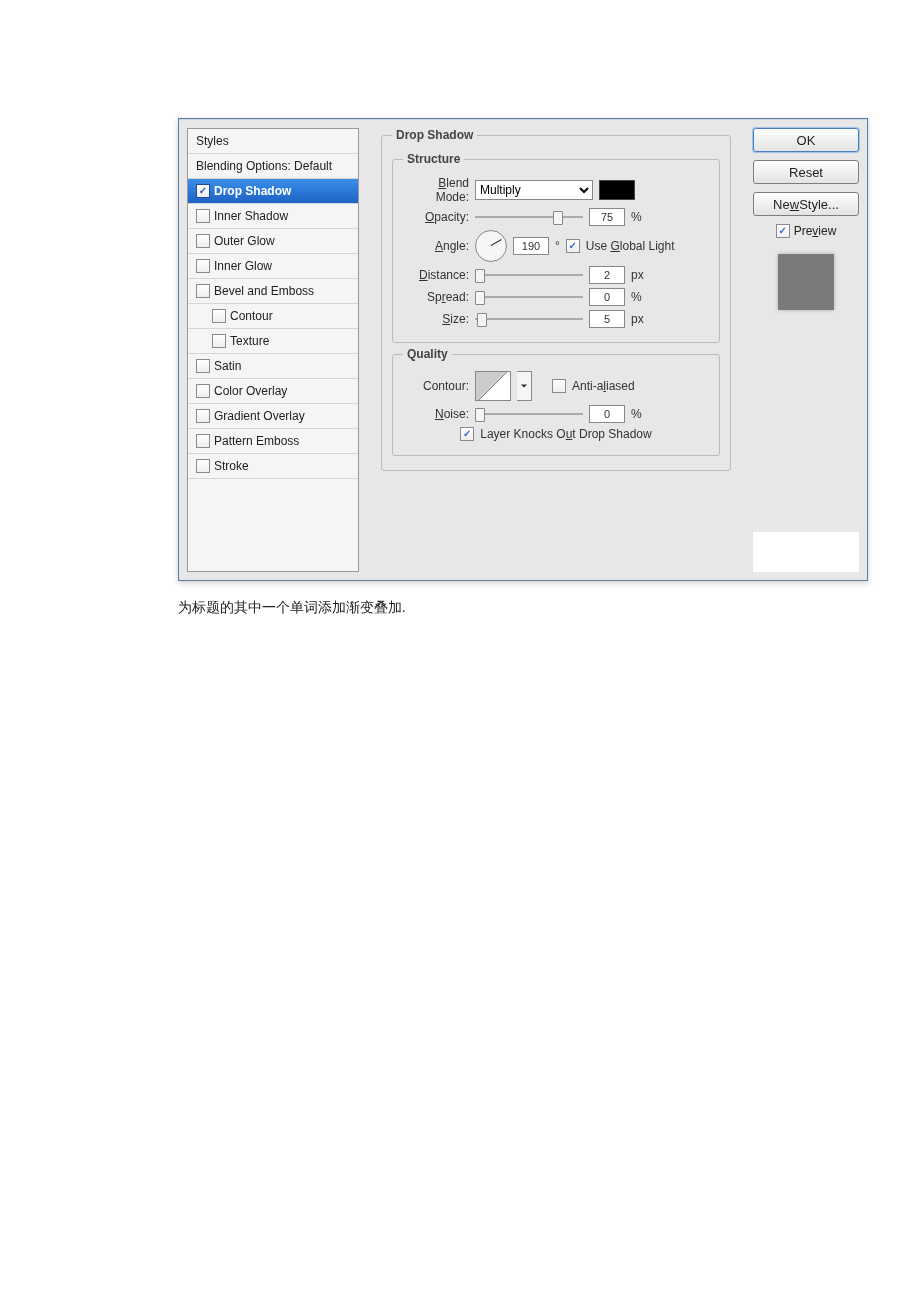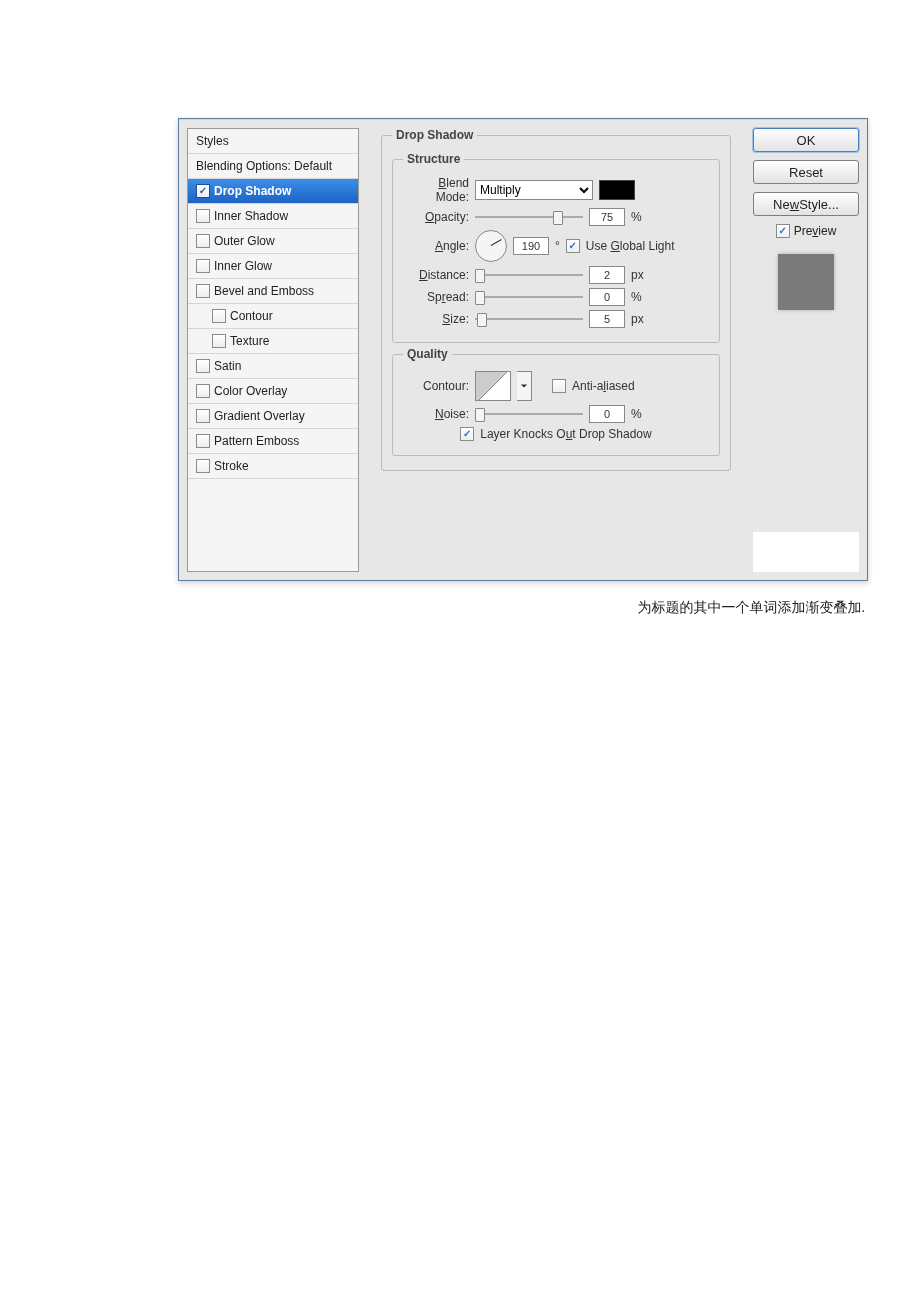--- a/index.html
+++ b/index.html
@@ -247,21 +247,20 @@
     background:#fff;
     height:40px;
     margin-top:auto;
     width:100%;
   }
   .caption {
     margin-top: 18px;
     font-size: 14px;
     color: #222;
     font-family: "SimSun","宋体",serif;
-    text-align: right;
   }
   .ul{text-decoration:underline;}
 </style>
 </head>
 <body>
 
 <div class="page-wrap">
   <div class="dialog">
     <div class="body">
 

